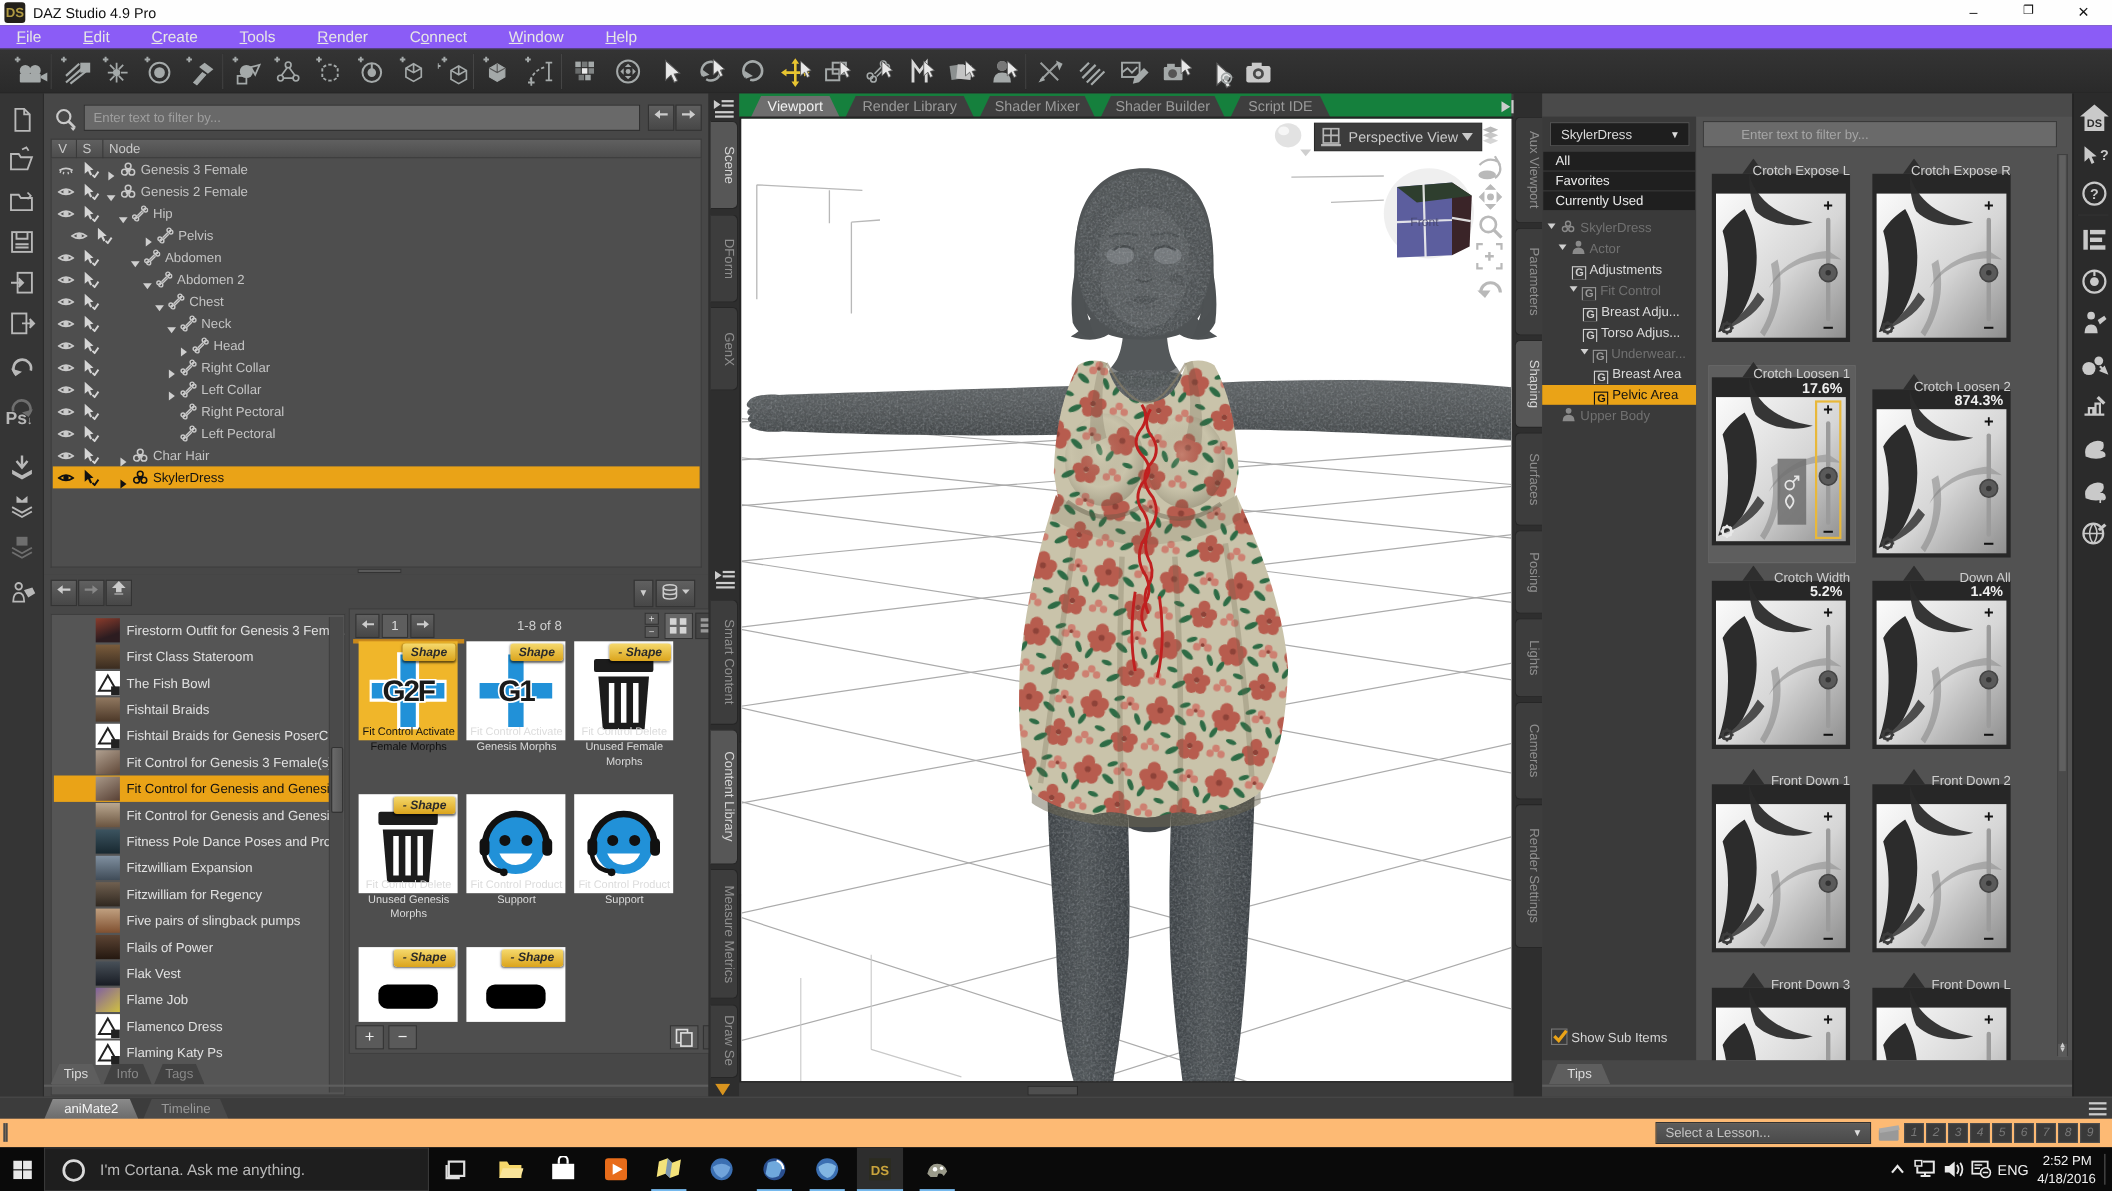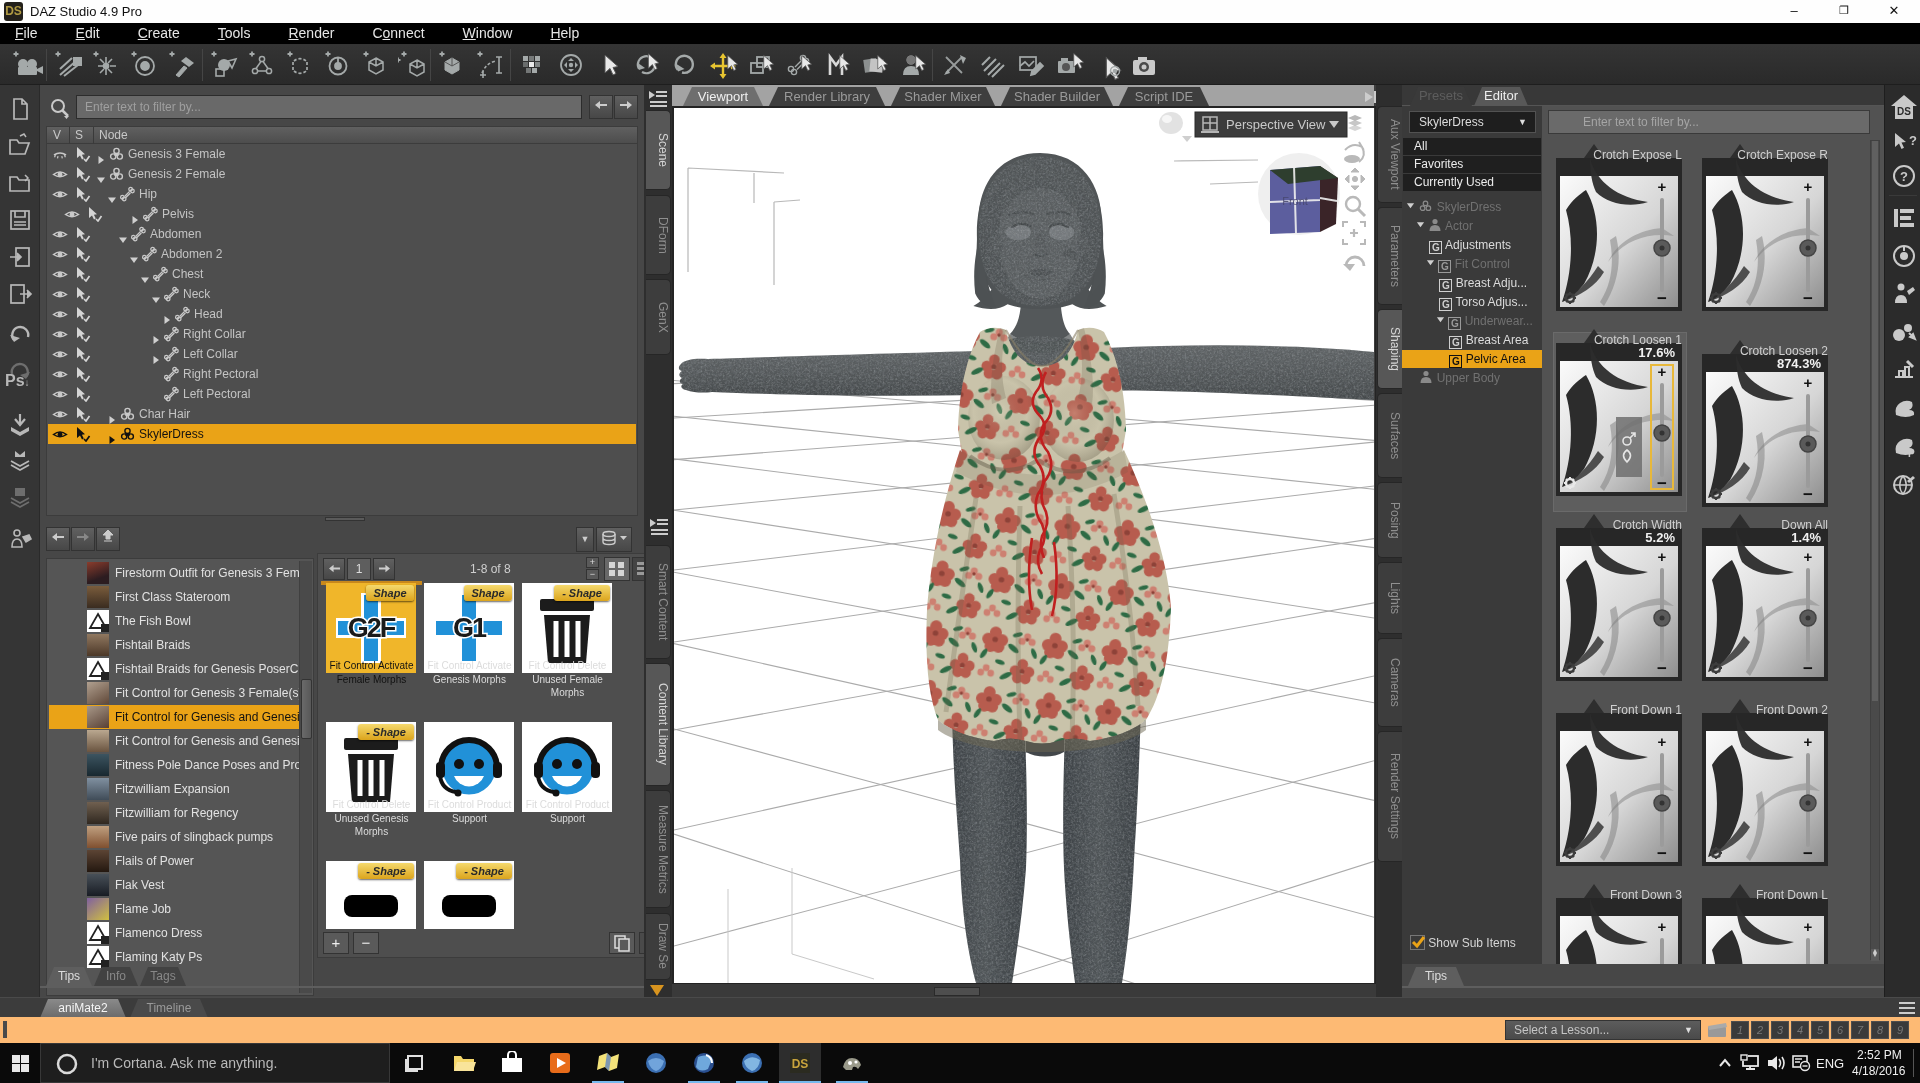--- a/index.html
+++ b/index.html
@@ -1,21 +1,21 @@
 <!DOCTYPE html>
 <html><head><meta charset="utf-8">
 <style>
 *{margin:0;padding:0;box-sizing:border-box;font-family:"Liberation Sans",sans-serif;}
 html,body{width:1920px;height:1083px;overflow:hidden;background:#3d3d3d;position:relative;}
 .abs{position:absolute;}
 #titlebar{left:0;top:0;width:1920px;height:23px;background:#fefefe;color:#111;}
 #titlebar .dslogo{position:absolute;left:4px;top:2px;width:19px;height:19px;background:#23201a;border-radius:3px;color:#b09a42;font-weight:bold;font-size:12px;text-align:center;line-height:19px;}
 #titlebar .ttext{position:absolute;left:30px;top:4px;font-size:13px;color:#101010;}
 .wbtn{position:absolute;top:0;height:23px;width:28px;color:#111;font-size:13px;text-align:center;line-height:21px;}
-#menubar{left:0;top:23px;width:1920px;height:22px;background:#000000;border-bottom:1px solid #333;}
+#menubar{left:0;top:23px;width:1920px;height:22px;background:#8b5cf6;border-bottom:1px solid #333;}
 #menubar span{display:inline-block;color:#e6e6e6;font-size:14px;margin:2px 19px 0 19px;}
 #menubar u{text-decoration:underline;}
 #toolbar{left:0;top:45px;width:1920px;height:40px;background:linear-gradient(#343434,#2a2a2a);border-bottom:1px solid #1e1e1e;}
 .tsep{position:absolute;top:4px;width:1px;height:32px;background:#1f1f1f;border-right:1px solid #454545;}
 #leftstrip{left:0;top:85px;width:40px;height:912px;background:#353535;border-right:1px solid #2a2a2a;}
 #scenepanel{left:40px;top:85px;width:604px;height:437px;background:#474747;}
 #scn-input{position:absolute;left:36px;top:10px;width:506px;height:24px;background:#696969;border:1px solid #2c2c2c;color:#9f9f9f;font-size:12px;line-height:22px;padding-left:8px;}
 .sbtn{position:absolute;width:24px;height:24px;background:linear-gradient(#606060,#474747);border:1px solid #333;color:#ccc;text-align:center;line-height:22px;font-size:11px;}
 #scn-head{position:absolute;left:6px;top:41px;width:592px;height:18px;background:linear-gradient(#606060,#4d4d4d);border:1px solid #3c3c3c;color:#c8c8c8;font-size:12px;}
 #scn-tree{position:absolute;left:6px;top:59px;width:592px;height:372px;background:#4e4e4e;border:1px solid #3c3c3c;border-top:none;}
@@ -29,21 +29,21 @@
 .clrow b{position:absolute;left:66px;font-weight:normal;}
 .clth{position:absolute;left:38px;top:1px;width:22px;height:22px;}
 #cl-grid{position:absolute;left:277px;top:31px;width:365px;height:405px;background:#4e4e4e;border:1px solid #3c3c3c;overflow:hidden;}
 .gcard{position:absolute;width:97px;text-align:center;}
 .gthumb{position:absolute;left:3px;top:0;width:90px;height:90px;background:#fff;}
 .gcap{position:absolute;left:-7px;top:76px;width:111px;color:#dcdcdc;font-size:10px;line-height:13.5px;}
 .shapebadge{position:absolute;top:2px;right:2px;width:52px;height:16px;background:linear-gradient(#f5d96d,#dba41c);border-radius:3px;color:#2a2a2a;font-size:11px;font-weight:bold;font-style:italic;line-height:16px;text-align:center;box-shadow:0 1px 2px rgba(0,0,0,.6);}
 #ltabs{left:644px;top:85px;width:28px;height:912px;background:#2e2e2e;}
 .vtab{position:absolute;left:2px;width:25px;background:#3d3d3d;color:#8f8f8f;font-size:12px;writing-mode:vertical-rl;text-align:center;border:1px solid #262626;border-left:none;border-radius:0 5px 5px 0;padding:8px 0;}
 .vtab.act{background:#575757;color:#d5d5d5;}
-#vptabs{left:672px;top:85px;width:702px;height:23px;background:#a3a3a3;}
+#vptabs{left:672px;top:85px;width:702px;height:23px;background:#15803d;}
 .vpt{position:absolute;top:2px;height:21px;color:#9a9a9a;font-size:13px;text-align:center;line-height:20px;background:#3e3e3e;clip-path:polygon(10px 0,calc(100% - 10px) 0,100% 100%,0 100%);}
 .vpt.act{background:#6e6e6e;color:#f0f0f0;}
 #viewport{left:674px;top:108px;width:700px;height:875px;background:#fff;overflow:hidden;}
 #vpborder{left:672px;top:106px;width:704px;height:879px;background:transparent;border:2px solid #242424;border-right:1px solid #242424;}
 #vpbottom{left:672px;top:983px;width:704px;height:14px;background:#3a3a3a;border-top:1px solid #232323;}
 #rtabs{left:1376px;top:85px;width:26px;height:912px;background:#2e2e2e;}
 .vtab2{position:absolute;left:1px;width:25px;background:#3d3d3d;color:#8f8f8f;font-size:12px;writing-mode:vertical-rl;text-align:center;border:1px solid #262626;border-right:none;border-radius:5px 0 0 5px;padding:8px 0;}
 .vtab2.act{background:#575757;color:#d5d5d5;}
 #rpanel{left:1402px;top:85px;width:482px;height:912px;background:#4a4a4a;}
 #rp-tabs{position:absolute;left:0;top:0;width:482px;height:21px;background:#383838;border-bottom:1px solid #555;}
@@ -1308,24 +1308,20 @@
     <div class="vtab2 " style="top:21px;height:97px;">Aux Viewport</div>
     <div class="vtab2 " style="top:122px;height:98px;">Parameters</div>
     <div class="vtab2 act" style="top:224px;height:80px;">Shaping</div>
     <div class="vtab2 " style="top:308px;height:85px;">Surfaces</div>
     <div class="vtab2 " style="top:397px;height:76px;">Posing</div>
     <div class="vtab2 " style="top:477px;height:72px;">Lights</div>
     <div class="vtab2 " style="top:553px;height:89px;">Cameras</div>
     <div class="vtab2 " style="top:646px;height:131px;">Render Settings</div>
   </div>
 <div class="abs" id="rpanel">
-    <div id="rp-tabs">
-      <div class="rpt" style="left:8px;width:62px;">Presets</div>
-      <div class="rpt act" style="left:72px;width:54px;">Editor</div>
-    </div>
     <div id="rp-left">
       <div id="rp-dd">SkylerDress<span style="position:absolute;right:8px;top:0;font-size:9px;">▼</span></div>
       <div class="rpl-row" style="top:32px;">All</div>
       <div class="rpl-row" style="top:50px;">Favorites</div>
       <div class="rpl-row" style="top:68px;">Currently Used</div>
       <div class="rptree dim" style="top:92px;"><span style="display:inline-block;width:4px;"></span><svg width="9" height="9" viewBox="0 0 10 10" style="vertical-align:1px;">
           <path d="M1 2.5 L9 2.5 L5 8 Z" fill="#cfcfcf"></path>
         </svg> <svg width="15" height="14" viewBox="0 0 17 16" style="vertical-align:-2px;">
           <g stroke="#8a8a8a" fill="none" stroke-width="1.4">
             <circle cx="8.5" cy="5" r="2.6"></circle>

